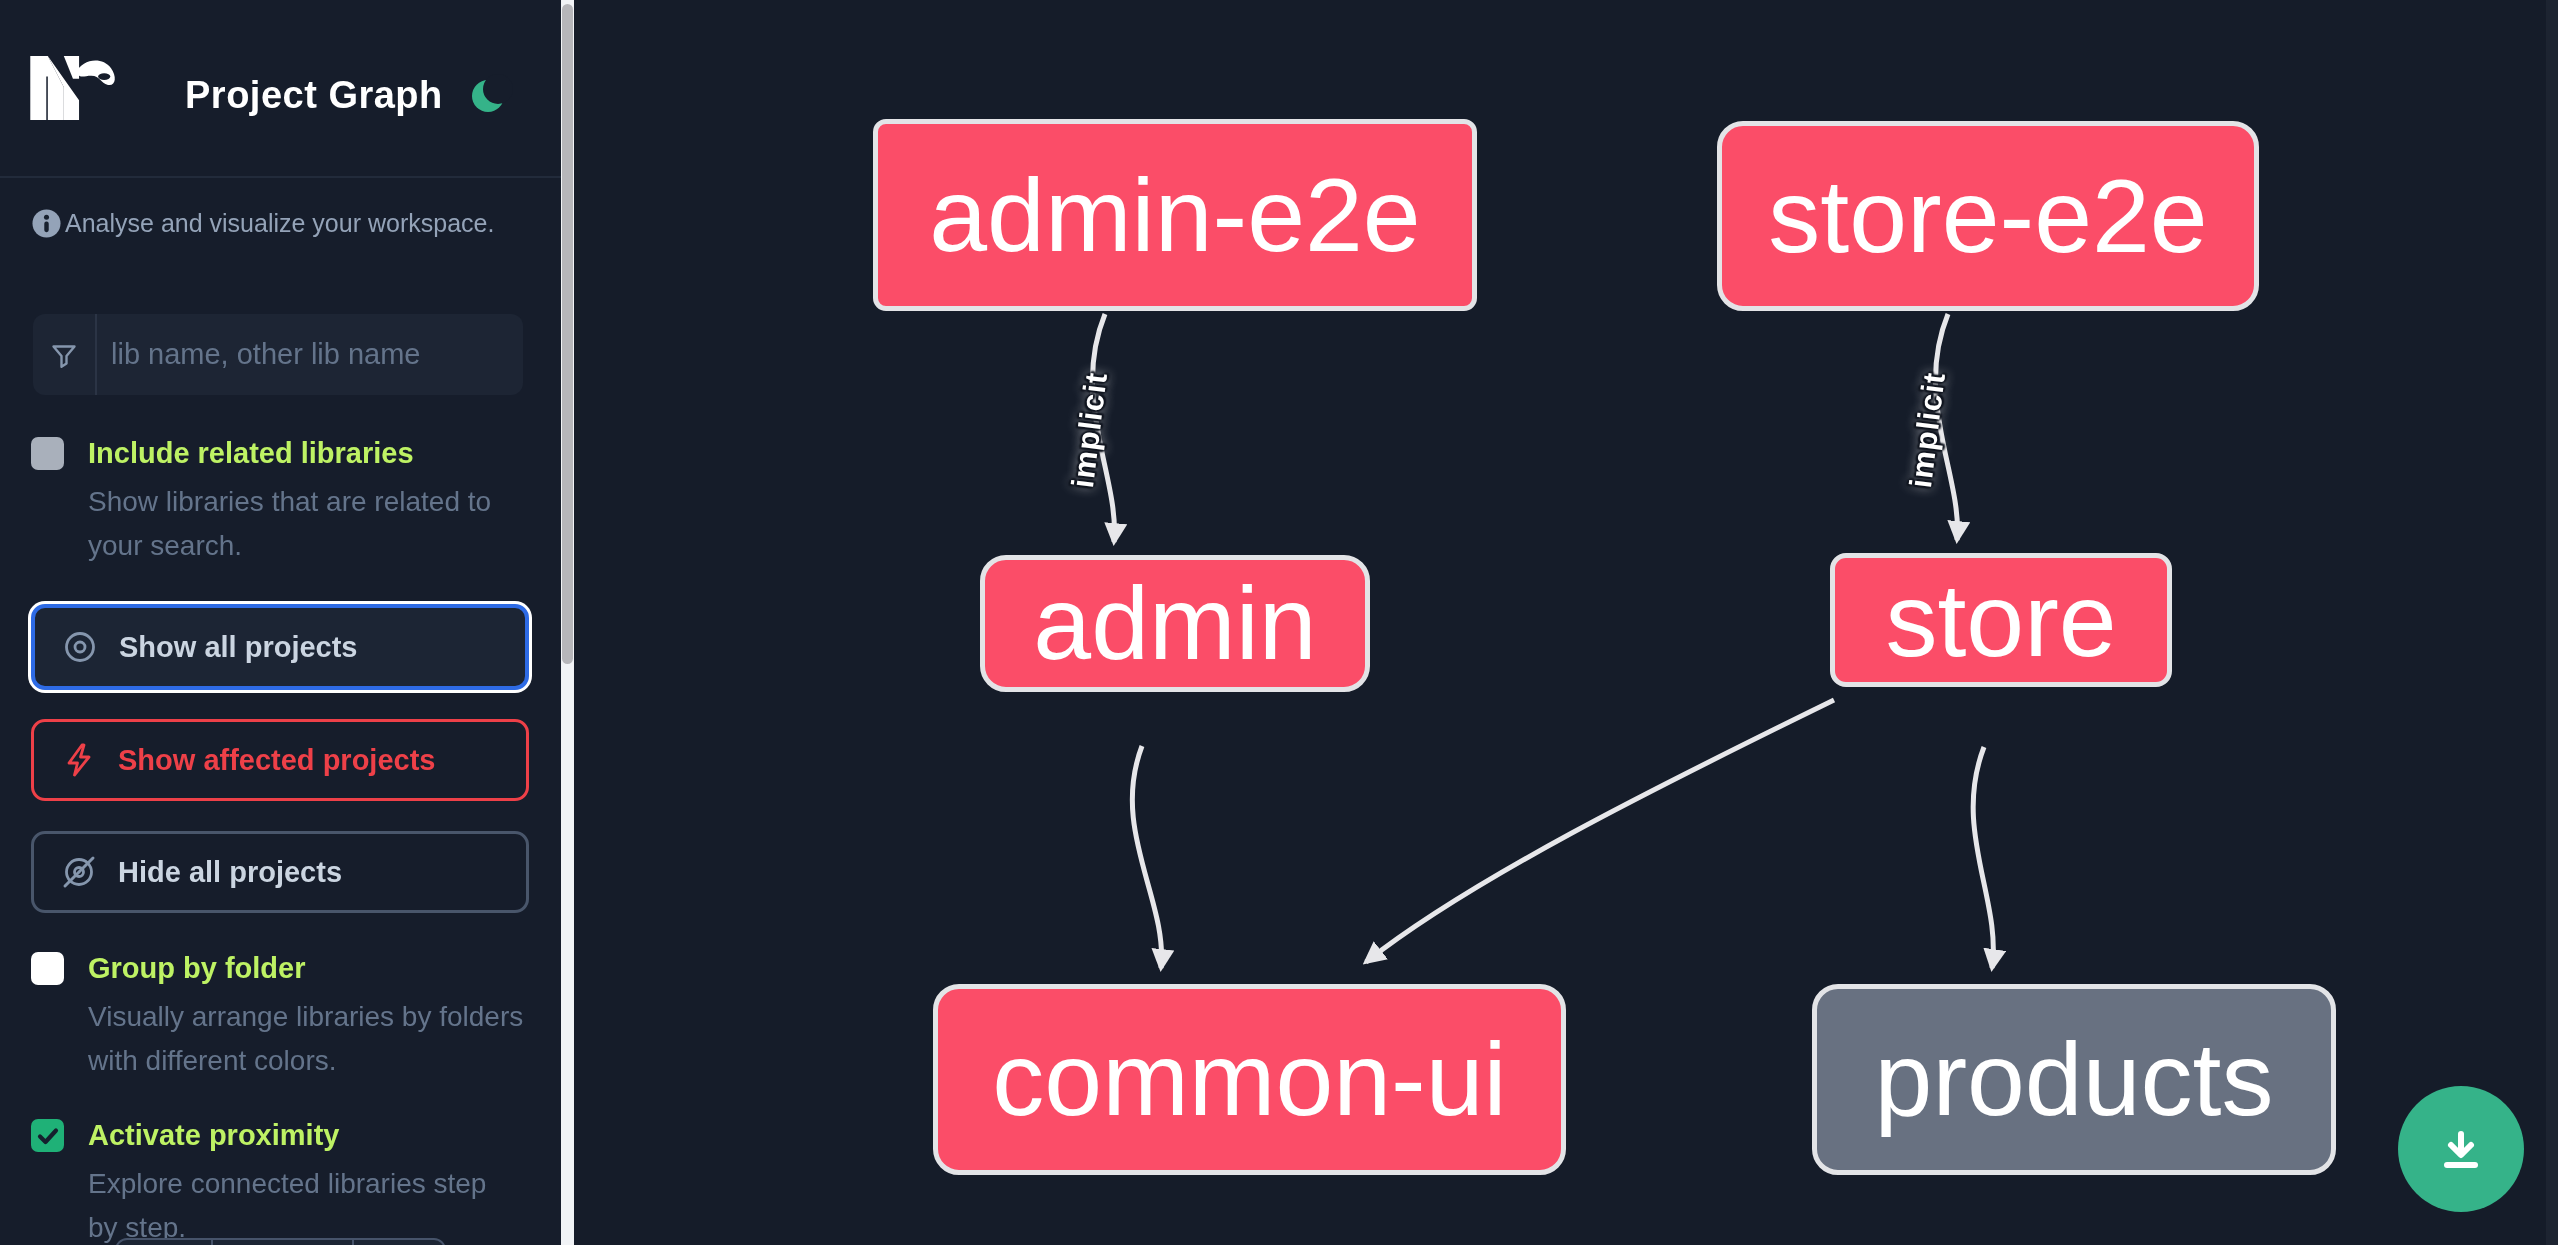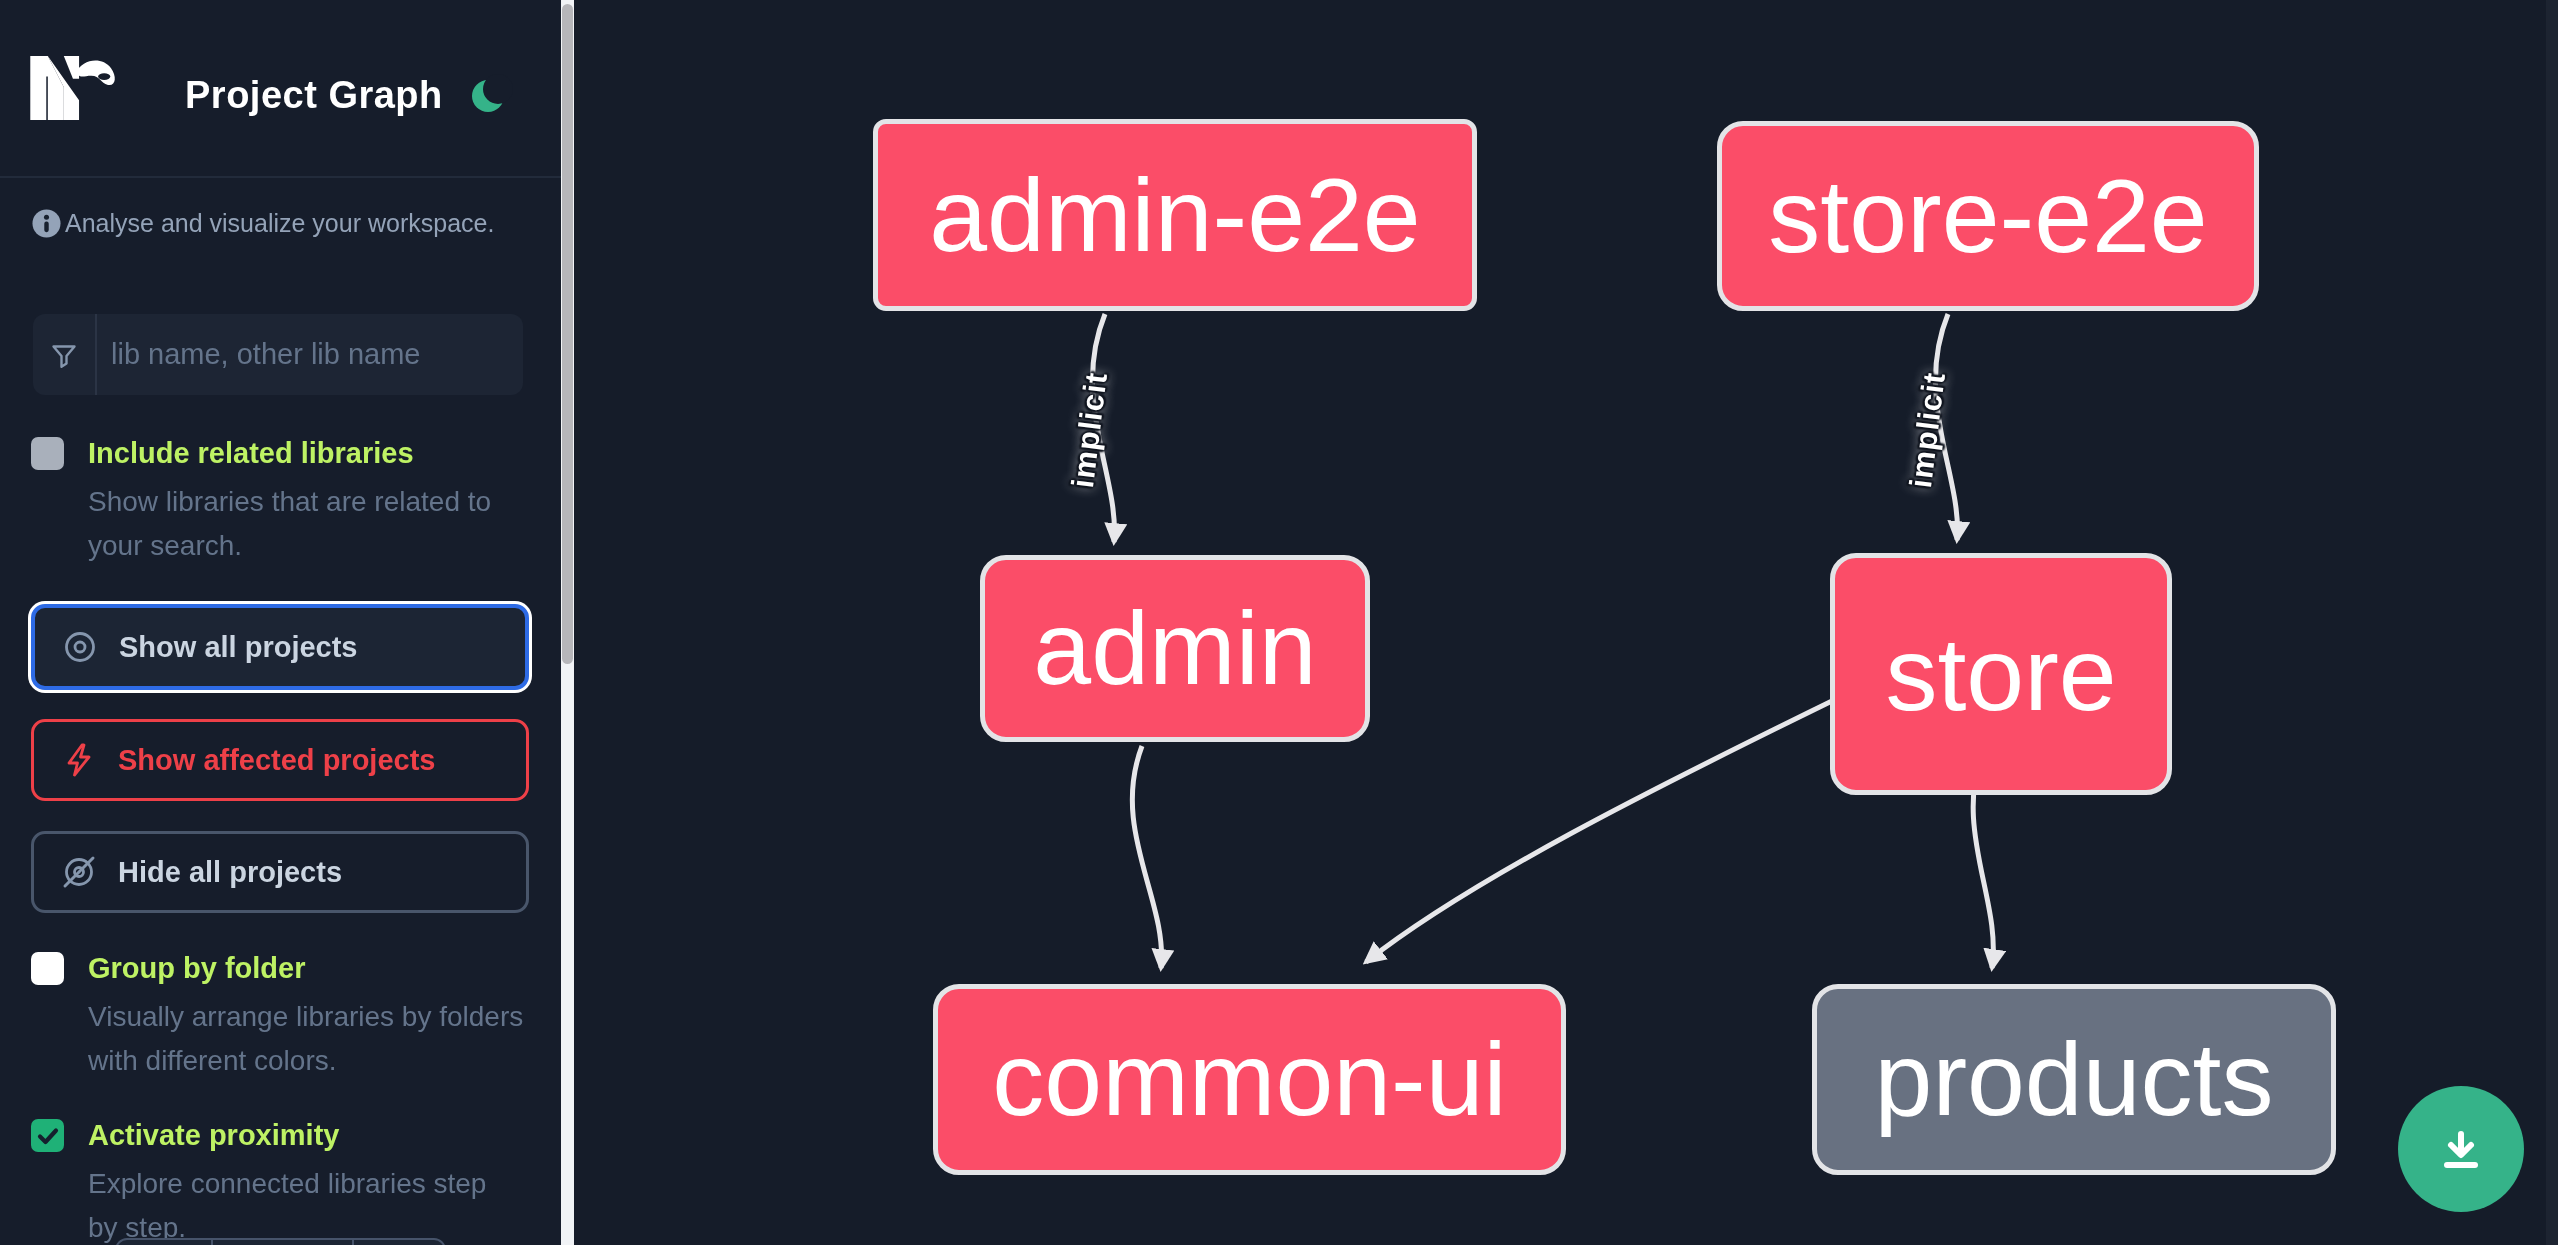--- a/index.html
+++ b/index.html
@@ -98,22 +98,22 @@
   .edges-layer { position:absolute; left:0; top:0; width:2558px; height:1245px; z-index:1; }
   .node {
     position:absolute; z-index:2; display:flex; align-items:center; justify-content:center;
     border:5px solid #e3e4e7; border-radius:26px; color:#ffffff;
     font-size:104px; cursor:pointer; white-space:nowrap;
   }
   .node-affected { background:#fb4d68; }
   .node-normal   { background:#687181; }
   .n-admin-e2e { left:873px;  top:119px; width:604px; height:192px;border-radius:13px; }
   .n-store-e2e { left:1717px; top:121px; width:542px; height:190px; }
-  .n-admin     { left:980px;  top:555px; width:390px; height:187px; }
-  .n-store     { left:1830px; top:553px; width:342px; height:242px; }
+  .n-admin     { left:980px;  top:555px; width:390px; height:137px; }
+  .n-store     { left:1830px; top:553px; width:342px; height:134px;border-radius:16px; }
   .n-common-ui { left:933px;  top:984px; width:633px; height:191px; }
   .n-products  { left:1812px; top:984px; width:524px; height:191px; }
 
   .edge-label {
     position:absolute; z-index:3; font-size:31px; font-weight:700; color:#ffffff;
     transform:translate(-50%,-50%) rotate(-83deg);
     text-shadow:
       2px 0 2px #10151f, -2px 0 2px #10151f, 0 2px 2px #10151f, 0 -2px 2px #10151f,
       2px 2px 2px #10151f, -2px -2px 2px #10151f,
       0 0 12px rgba(255,255,255,.9);

